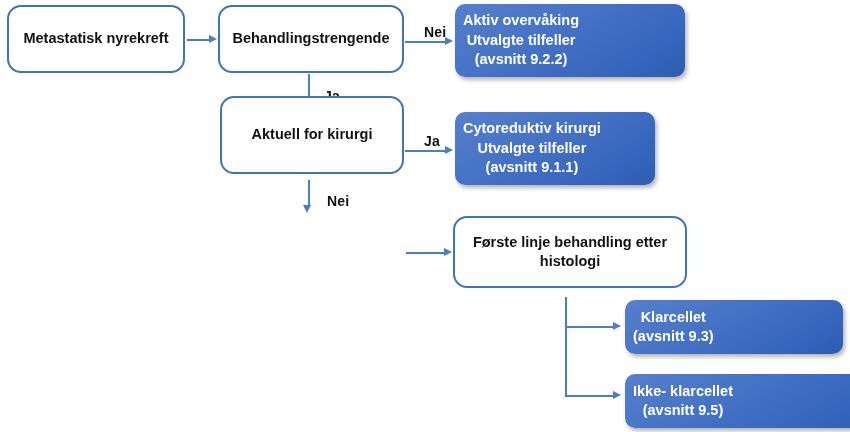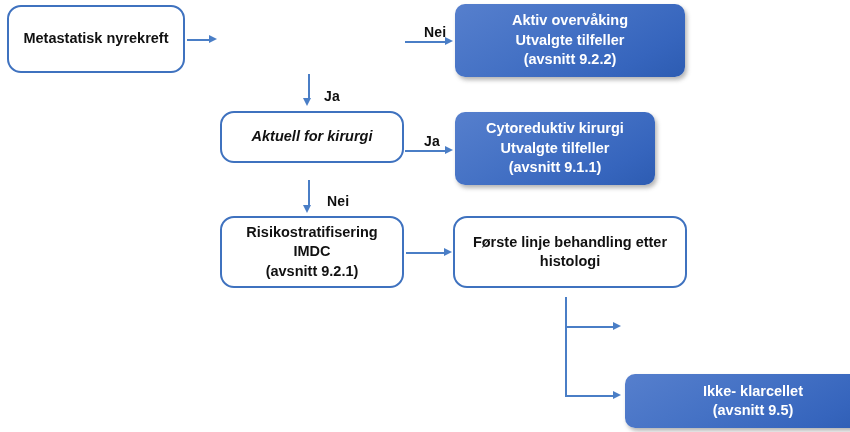--- a/index.html
+++ b/index.html
@@ -36,21 +36,21 @@
   }
   
   .node-blue {
     position: absolute;
     box-sizing: border-box;
     border-radius: 10px;
     background: linear-gradient(150deg, #567fcd 0%, #4572c5 42%, #3665bd 78%, #2d5cb2 100%);
     box-shadow: 2px 3px 4px rgba(90, 90, 90, 0.45);
     display: flex;
     align-items: center;
-    justify-content: center;
+    justify-content: flex-start;
     text-align: center;
     color: #ffffff;
     font-weight: bold;
     font-size: 14.5px;
     line-height: 1.34;
     padding: 2px 8px;
   }
   .node-blue .txt, .node-white .txt {
     display: block;
     white-space: pre-line;
@@ -96,74 +96,76 @@
 
 <div id="canvas">
 
   <div class="node-white" style="left:7px; top:5px; width:178px; height:68px;">
     <span class="txt">Metastatisk nyrekreft</span>
   </div>
 
   <div class="hline" style="left:187px; top:39px; width:24px;"></div>
   <div class="arrow-right" style="left:209px; top:34.5px;"></div>
 
+  <div class="node-white" style="left:218px; top:5px; width:186px; height:68px;">
+    <span class="txt">Behandlingstrengende</span>
+  </div>
 
   <div class="hline" style="left:405px; top:41px; width:42px;"></div>
   <div class="arrow-right" style="left:445px; top:36.5px;"></div>
   <div class="edge-label" style="left:424px; top:24px;">Nei</div>
 
   <div class="node-blue" style="left:455px; top:4px; width:230px; height:73px;">
     <span class="txt">Aktiv overvåking
 Utvalgte tilfeller
 (avsnitt 9.2.2)</span>
   </div>
 
   <div class="vline" style="left:308px; top:74px; width:0; height:25px;"></div>
   <div class="arrow-down" style="left:303px; top:98px;"></div>
   <div class="edge-label" style="left:324px; top:88px;">Ja</div>
 
-  <div class="node-white" style="left:220px; top:111px; width:184px; height:52px;font-style:italic;">
+  <div class="node-white" style="left:220px; top:96px; width:184px; height:78px;">
     <span class="txt">Aktuell for kirurgi</span>
   </div>
 
   <div class="hline" style="left:405px; top:150px; width:42px;"></div>
   <div class="arrow-right" style="left:445px; top:145.5px;"></div>
   <div class="edge-label" style="left:424px; top:133px;">Ja</div>
 
   <div class="node-blue" style="left:455px; top:112px; width:200px; height:73px;">
     <span class="txt">Cytoreduktiv kirurgi
 Utvalgte tilfeller
 (avsnitt 9.1.1)</span>
   </div>
 
   <div class="vline" style="left:308px; top:180px; width:0; height:26px;"></div>
   <div class="arrow-down" style="left:303px; top:205px;"></div>
   <div class="edge-label" style="left:327px; top:193px;">Nei</div>
 
-  <div class="node-white" style="left:220px; top:216px; width:184px; height:72px;">
-    <span class="txt">Risikostratifisering
-IMDC
-(avsnitt 9.2.1)</span>
-  </div>
 
   <div class="hline" style="left:406px; top:252px; width:40px;"></div>
   <div class="arrow-right" style="left:444px; top:247.5px;"></div>
 
   <div class="node-white" style="left:453px; top:216px; width:234px; height:72px;">
     <span class="txt">Første linje behandling etter
 histologi</span>
   </div>
 
   <div class="vline" style="left:565px; top:297px; width:0; height:99px;"></div>
 
   <div class="hline" style="left:565px; top:326px; width:50px;"></div>
   <div class="arrow-right" style="left:613px; top:321.5px;"></div>
 
   <div class="hline" style="left:565px; top:395px; width:50px;"></div>
   <div class="arrow-right" style="left:613px; top:390.5px;"></div>
 
+  <div class="node-blue" style="left:625px; top:300px; width:218px; height:54px;">
+    <span class="txt">Klarcellet
+(avsnitt 9.3)</span>
+  </div>
 
   <div class="node-blue" style="left:625px; top:374px; width:256px; height:54px;">
     <span class="txt">Ikke- klarcellet
 (avsnitt 9.5)</span>
   </div>
 
 </div>
 
 </body></html>

